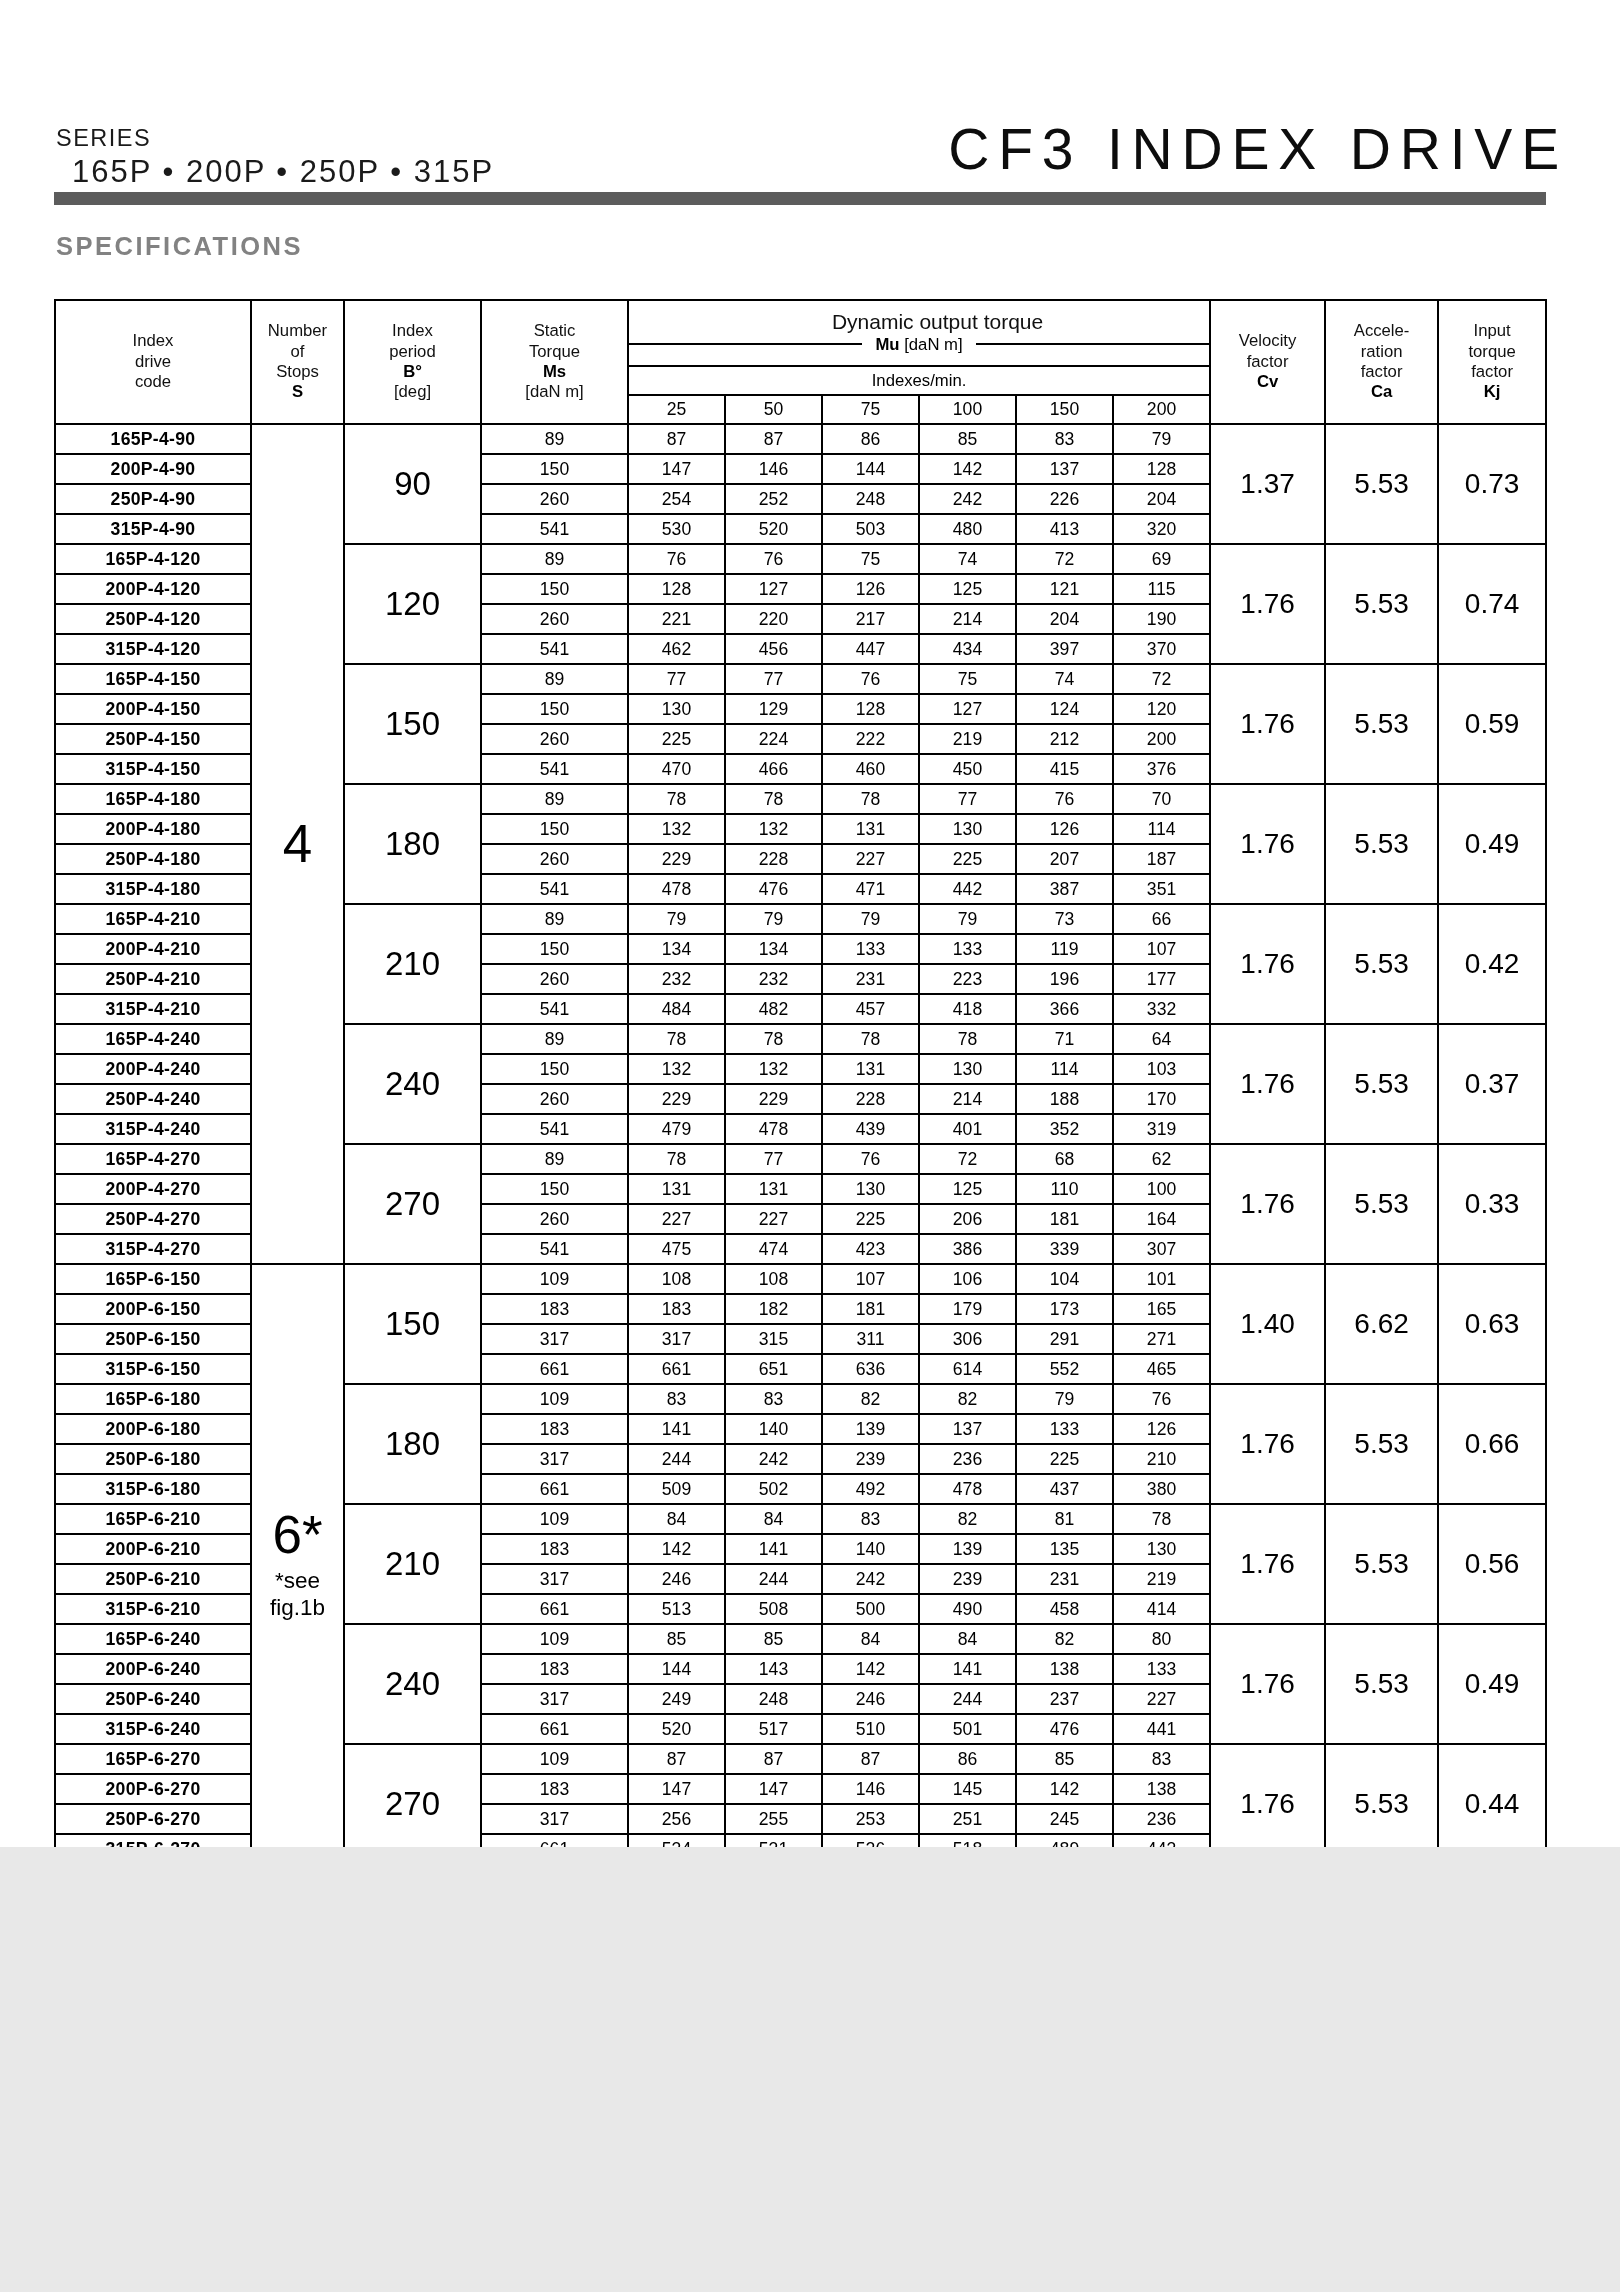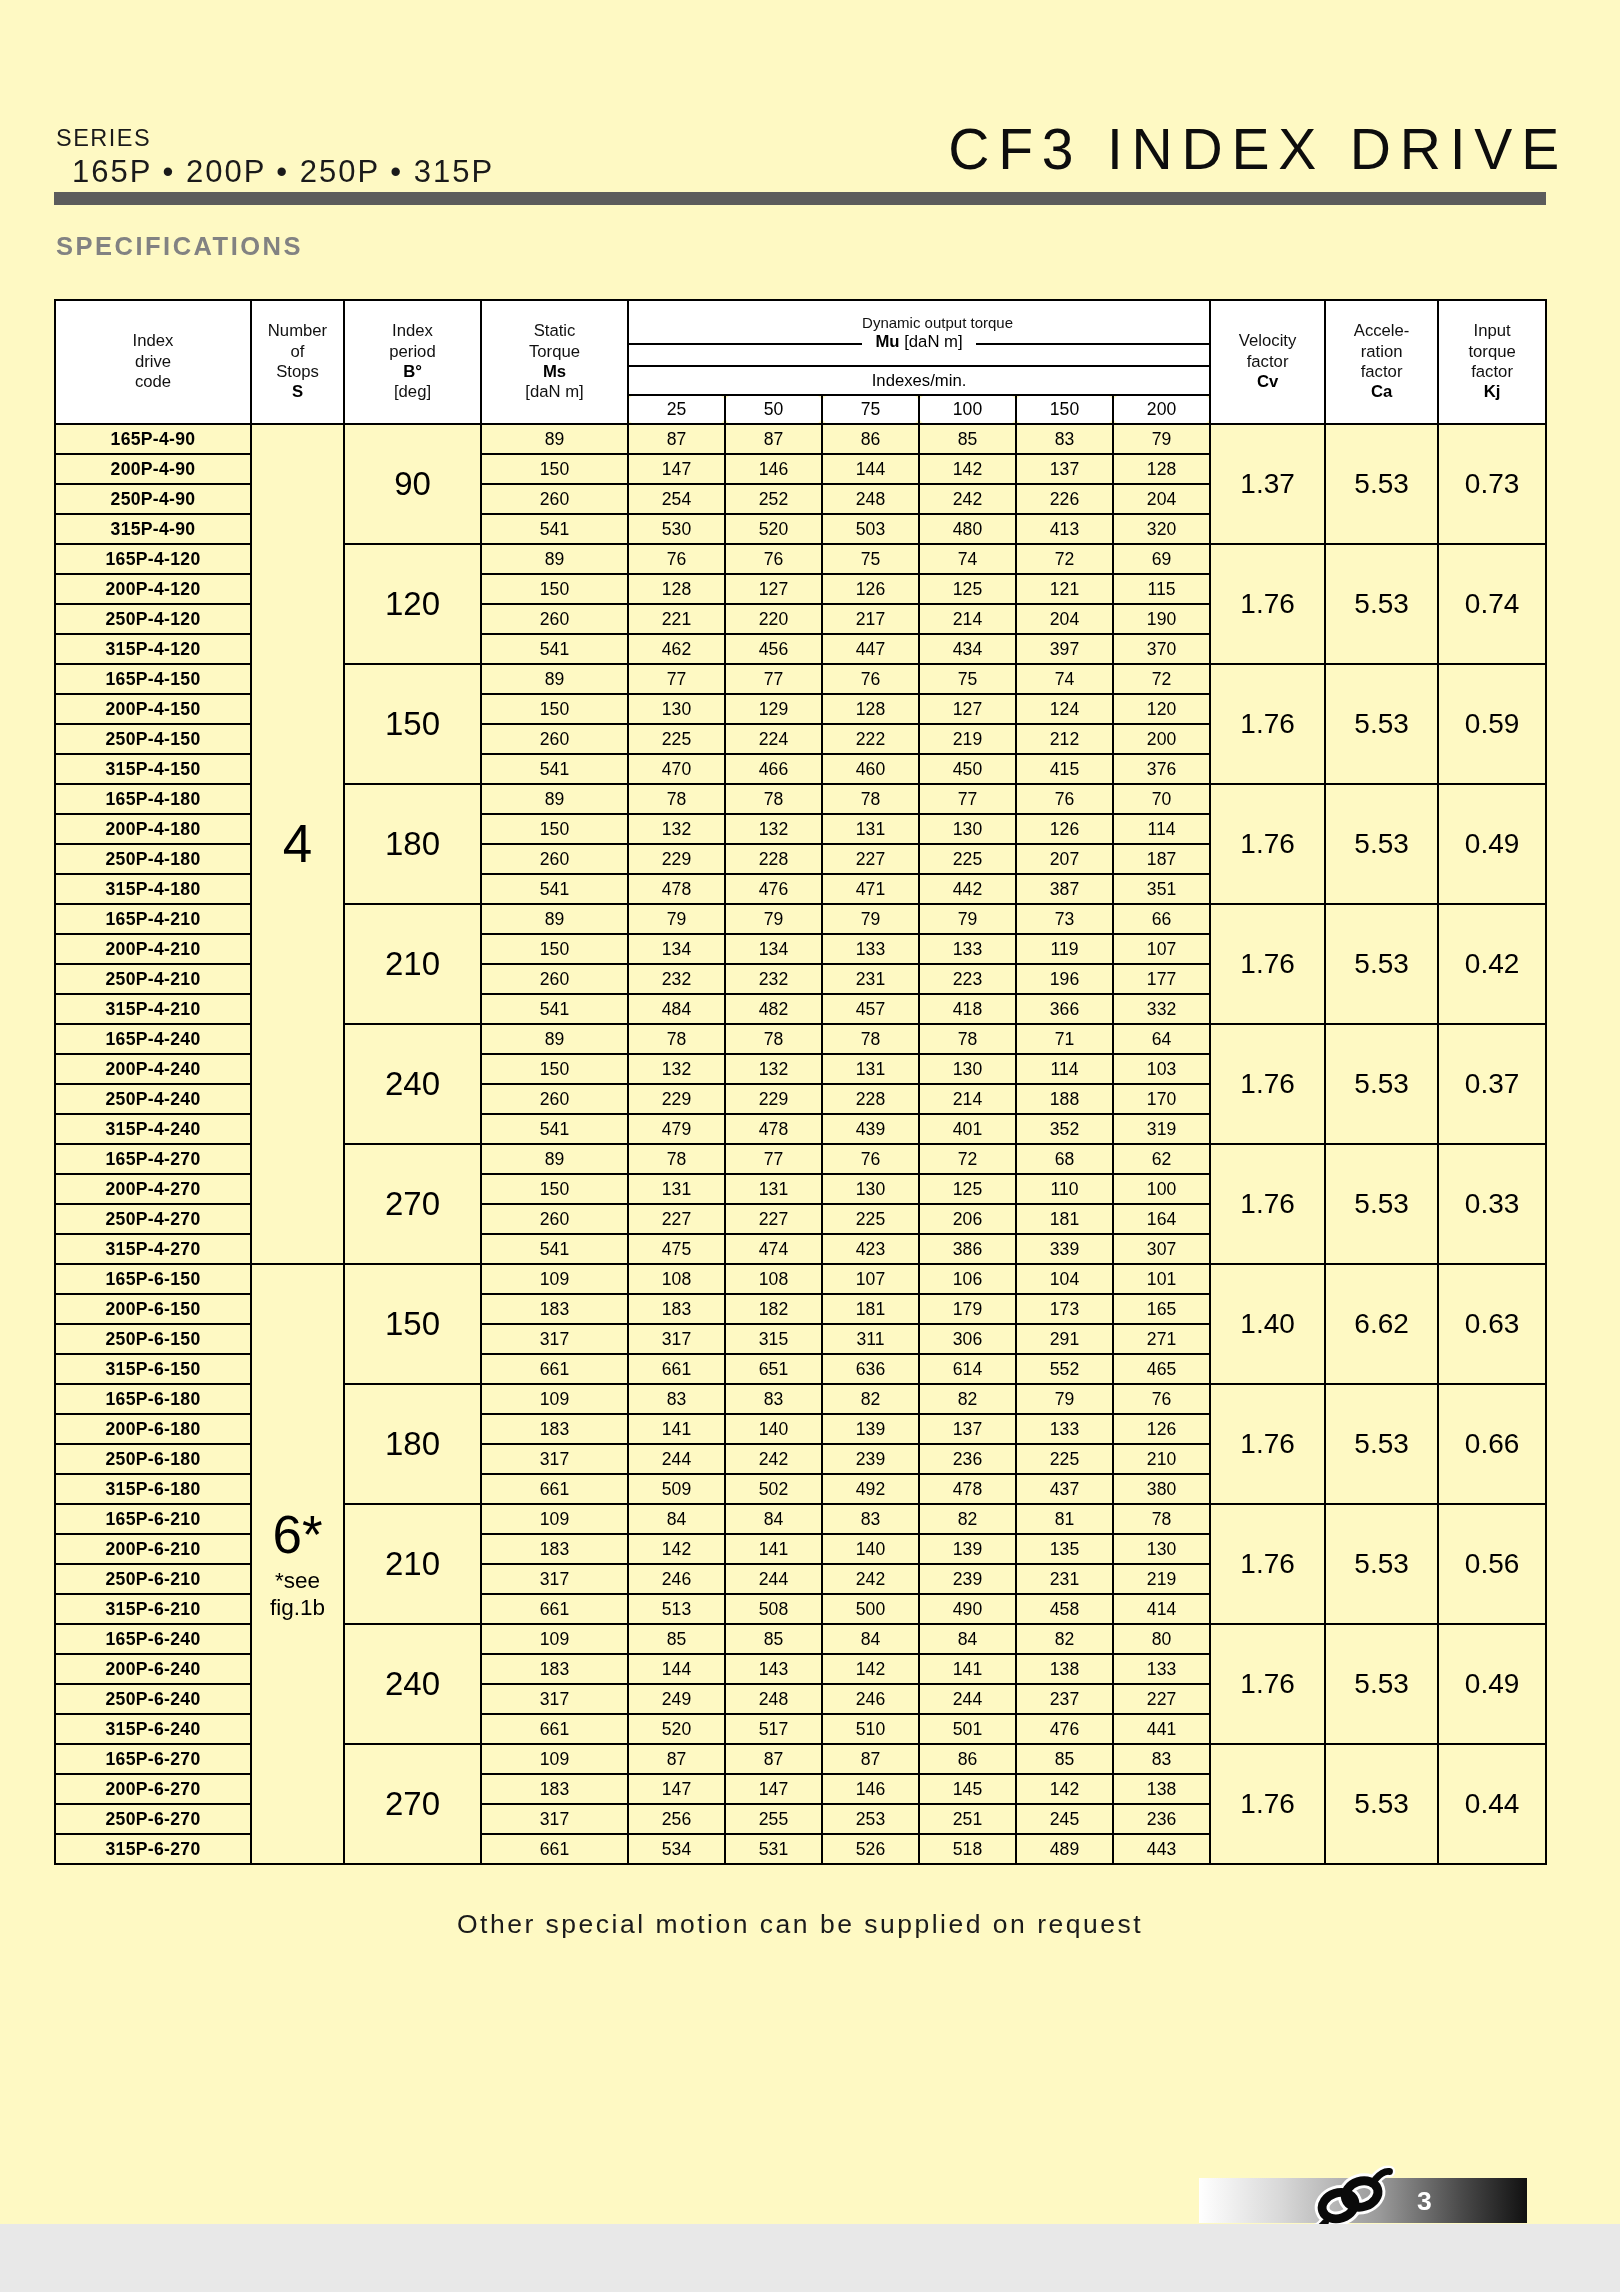--- a/index.html
+++ b/index.html
@@ -1,16 +1,16 @@
 <!DOCTYPE html>
 <html><head>
 <meta charset="utf-8">
 <style>
   html,body{margin:0;padding:0;background:#e8e8e8;}
-  .page{position:relative;width:1620px;height:2224px;background:#fef9c3;
+  .page{position:relative;width:1620px;height:1847px;background:#ffffff;
         font-family:"Liberation Sans",sans-serif;color:#000;overflow:hidden;}
 
   
   .series-label{position:absolute;left:56px;top:125px;font-size:23.5px;letter-spacing:1.5px;color:#1a1a1a;}
   .series-models{position:absolute;left:72px;top:154px;font-size:31px;letter-spacing:2px;color:#1a1a1a;}
   .doc-title{position:absolute;right:52px;top:116px;font-size:57px;letter-spacing:8.8px;color:#0d0d0d;white-space:nowrap;}
   .header-bar{position:absolute;left:54px;top:192px;width:1492px;height:12.7px;background:#5c5c5c;}
   .specifications{position:absolute;left:56px;top:232px;font-size:25.5px;font-weight:700;letter-spacing:2.5px;color:#828282;}
 
   
@@ -19,21 +19,21 @@
   table.spec th,table.spec td{border:2px solid #000;padding:0;text-align:center;vertical-align:middle;overflow:hidden;}
   thead tr.h1{height:66px;}
   thead tr.h2{height:29px;}
   thead tr.h3{height:29px;}
   tbody tr{height:30px;}
   .hl{font-size:16.7px;line-height:1.22;white-space:pre-line;font-weight:400;color:#111;}
   .hsym{font-size:16.7px;line-height:1.22;font-weight:700;color:#000;}
   .hl-inline{font-size:16.7px;font-weight:400;}
   th{background:#fff;font-weight:400;}
   .dyn-head{position:relative;vertical-align:top;padding-top:6.9px;}
-  .dyn-title{font-size:15px;color:#111;padding-left:37px;}
+  .dyn-title{font-size:21px;color:#111;padding-left:37px;}
   .dyn-rule{position:absolute;left:0;right:0;top:42px;height:2px;background:#000;}
   .dyn-sym-row{position:relative;display:inline-block;background:#fff;padding:0 13.7px;font-size:16.7px;margin-top:1px;}
   .indexes-head{font-size:16.7px;margin-top:45px;}
   .idx-num{font-size:17.6px;border-radius:8px;}
   .cell-code{font-weight:700;font-size:17.6px;letter-spacing:0.3px;}
   .cell-num{font-size:17.6px;}
   .cell-period{font-size:33px;font-weight:400;}
   .cell-factor{font-size:28px;font-weight:400;}
   .cell-stops{vertical-align:middle;}
   .stops-big{font-size:53px;font-weight:400;line-height:1.05;}

